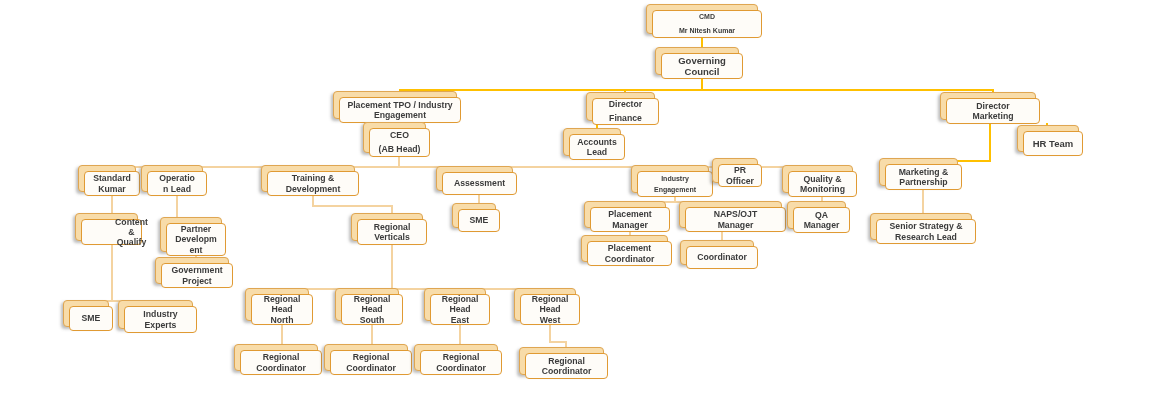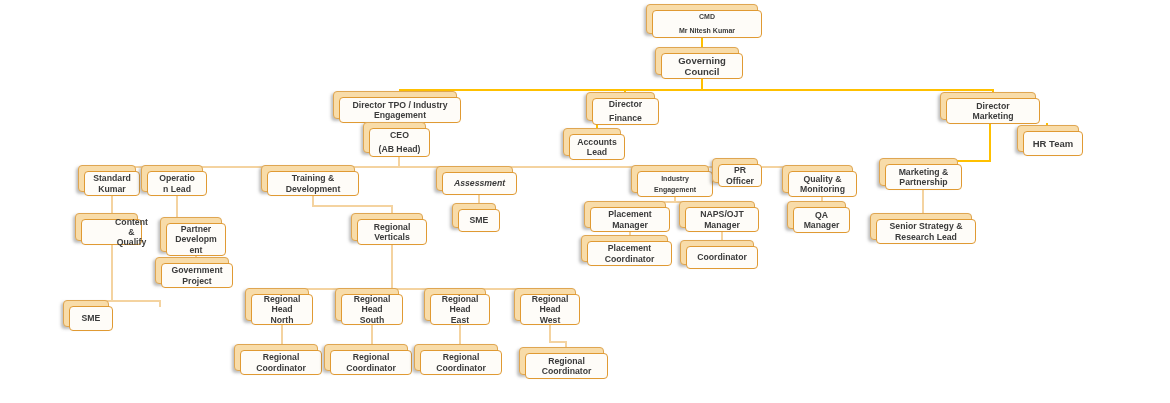--- a/index.html
+++ b/index.html
@@ -91,21 +91,21 @@
     <div class="node" style="left: 661px; top: 53px; width: 82px; height: 26px; border-radius: 9px;">
       <div class="back" style="background: rgb(248, 220, 169);"></div>
       <div class="face" style="background: rgb(254, 252, 248); border-color: rgb(224, 154, 51);">
         <span class="lbl" style="color: rgb(59, 59, 59); font-size: 9.5px;">Governing
 Council</span>
       </div>
     </div>
     <div class="node" style="left: 339px; top: 97px; width: 122px; height: 26px;">
       <div class="back" style="background: rgb(248, 220, 169);"></div>
       <div class="face" style="background: rgb(254, 252, 248); border-color: rgb(224, 154, 51);">
-        <span class="lbl" style="color: rgb(59, 59, 59);">Director TPO / Industry
+        <span class="lbl" style="color: rgb(59, 59, 59);">Placement TPO / Industry
 Engagement</span>
       </div>
     </div>
     <div class="node" style="left: 369px; top: 128px; width: 61px; height: 29px;">
       <div class="back" style="background: rgb(248, 220, 169);"></div>
       <div class="face" style="background: rgb(254, 252, 248); border-color: rgb(224, 154, 51);">
         <span class="lbl" style="color: rgb(59, 59, 59); line-height: 1.55;">CEO
 (AB Head)</span>
       </div>
     </div>
@@ -167,21 +167,21 @@
     <div class="node" style="left: 267px; top: 171px; width: 92px; height: 25px;">
       <div class="back" style="background: rgb(248, 220, 169);"></div>
       <div class="face" style="background: rgb(254, 252, 248); border-color: rgb(224, 154, 51);">
         <span class="lbl" style="color: rgb(59, 59, 59);">Training &amp;
 Development</span>
       </div>
     </div>
     <div class="node" style="left: 442px; top: 172px; width: 75px; height: 23px;">
       <div class="back" style="background: rgb(248, 220, 169);"></div>
       <div class="face" style="background: rgb(254, 252, 248); border-color: rgb(224, 154, 51);">
-        <span class="lbl" style="color: rgb(59, 59, 59); font-style: italic;">Assessment</span>
+        <span class="lbl" style="color: rgb(59, 59, 59);">Assessment</span>
       </div>
     </div>
     <div class="node" style="left: 458px; top: 209px; width: 42px; height: 23px;">
       <div class="back" style="background: rgb(248, 220, 169);"></div>
       <div class="face" style="background: rgb(254, 252, 248); border-color: rgb(224, 154, 51);">
         <span class="lbl" style="color: rgb(59, 59, 59);">SME</span>
       </div>
     </div>
     <div class="node" style="left: 637px; top: 171px; width: 76px; height: 26px;">
       <div class="back" style="background: rgb(248, 220, 169);"></div>
@@ -203,21 +203,21 @@
 Monitoring</span>
       </div>
     </div>
     <div class="node" style="left: 590px; top: 207px; width: 80px; height: 25px;">
       <div class="back" style="background: rgb(248, 220, 169);"></div>
       <div class="face" style="background: rgb(254, 252, 248); border-color: rgb(224, 154, 51);">
         <span class="lbl" style="color: rgb(59, 59, 59);">Placement
 Manager</span>
       </div>
     </div>
-    <div class="node" style="left: 685px; top: 207px; width: 74px; height: 25px;">
+    <div class="node" style="left: 685px; top: 207px; width: 62px; height: 25px; padding-left: 39px;">
       <div class="back" style="background: rgb(248, 220, 169);"></div>
       <div class="face" style="background: rgb(254, 252, 248); border-color: rgb(224, 154, 51);">
         <span class="lbl" style="color: rgb(59, 59, 59);">NAPS/OJT
 Manager</span>
       </div>
     </div>
     <div class="node" style="left: 793px; top: 207px; width: 57px; height: 26px;">
       <div class="back" style="background: rgb(248, 220, 169);"></div>
       <div class="face" style="background: rgb(254, 252, 248); border-color: rgb(224, 154, 51);">
         <span class="lbl" style="color: rgb(59, 59, 59);">QA
@@ -258,20 +258,27 @@
         <span class="lbl" style="color: rgb(59, 59, 59);">Government
 Project</span>
       </div>
     </div>
     <div class="node" style="left: 69px; top: 306px; width: 44px; height: 25px;">
       <div class="back" style="background: rgb(248, 220, 169);"></div>
       <div class="face" style="background: rgb(254, 252, 248); border-color: rgb(224, 154, 51);">
         <span class="lbl" style="color: rgb(59, 59, 59);">SME</span>
       </div>
     </div>
+    <div class="node" style="left: 124px; top: 306px; width: 73px; height: 27px;">
+      <div class="back" style="background: rgb(248, 220, 169);"></div>
+      <div class="face" style="background: rgb(254, 252, 248); border-color: rgb(224, 154, 51);">
+        <span class="lbl" style="color: rgb(59, 59, 59);">Industry
+Experts</span>
+      </div>
+    </div>
     <div class="node" style="left: 357px; top: 219px; width: 70px; height: 26px;">
       <div class="back" style="background: rgb(248, 220, 169);"></div>
       <div class="face" style="background: rgb(254, 252, 248); border-color: rgb(224, 154, 51);">
         <span class="lbl" style="color: rgb(59, 59, 59);">Regional
 Verticals</span>
       </div>
     </div>
     <div class="node" style="left: 251px; top: 294px; width: 62px; height: 31px;">
       <div class="back" style="background: rgb(248, 220, 169);"></div>
       <div class="face" style="background: rgb(254, 252, 248); border-color: rgb(224, 154, 51);">

